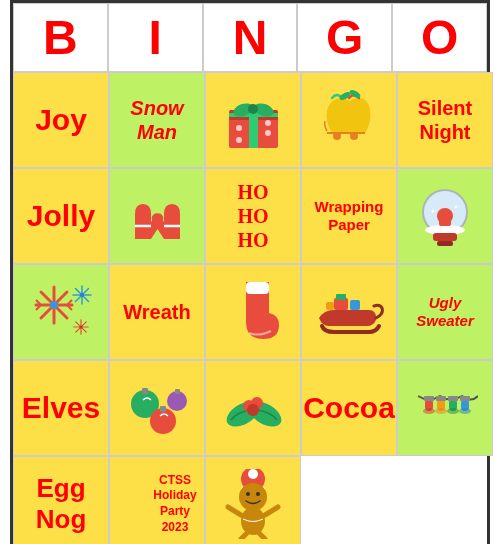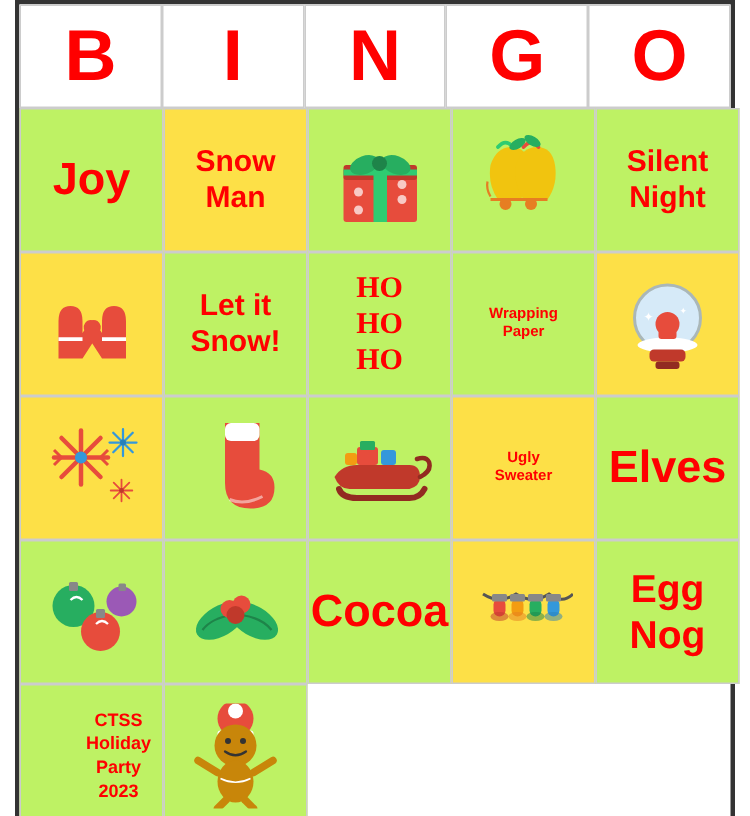--- a/index.html
+++ b/index.html
@@ -36,33 +36,34 @@
     .cell {
       border: 1px solid #ccc;
       width: 96px;
       height: 96px;
       display: flex;
       align-items: center;
       justify-content: center;
       text-align: center;
       padding: 4px;
       position: relative;
+      background: #fde047;
+    }
+    .cell.gray-bg {
       background: #bef264;
-    }
-    .cell.gray-bg {
-      background: #fde047;
+      font-style: italic;
     }
     .cell-text {
       color: red;
       font-size: 20px;
       font-weight: bold;
       line-height: 1.2;
     }
     .cell-text.small {
-      font-size: 10px;
+      font-size: 15px;
     }
     .cell-text.large {
       font-size: 26px;
     }
     .cell-text.xlarge {
       font-size: 30px;
     }
     
     .icon-container {
       width: 70px;
@@ -138,35 +139,34 @@
 
       <ellipse cx="28" cy="8" rx="6" ry="3" fill="#27ae60" transform="rotate(-30 28 8)"></ellipse>
       <ellipse cx="38" cy="6" rx="6" ry="3" fill="#27ae60" transform="rotate(30 38 6)"></ellipse>
     </svg>
         </div>
       </div>
       <div class="cell">
         <span class="cell-text " style="white-space: pre-line;">Silent
 Night</span>
       </div>
+      <div class="cell">
+        <span class="cell-text xlarge" style="white-space: pre-line;">Jolly</span>
+      </div>
       <div class="cell gray-bg">
         <div class="icon-container">
           <svg width="65" height="65" viewBox="0 0 65 65" xmlns="http://www.w3.org/2000/svg">
 
       <path d="M10 55 L10 30 Q10 20 18 20 Q26 20 26 30 L26 38 L30 32 Q32 28 36 30 Q40 33 37 38 L26 55 Z" fill="#e74c3c"></path>
       <line x1="10" y1="42" x2="26" y2="42" stroke="white" stroke-width="2.5"></line>
 
       <path d="M55 55 L55 30 Q55 20 47 20 Q39 20 39 30 L39 38 L35 32 Q33 28 29 30 Q25 33 28 38 L39 55 Z" fill="#e74c3c"></path>
       <line x1="55" y1="42" x2="39" y2="42" stroke="white" stroke-width="2.5"></line>
     </svg>
         </div>
-      </div>
-      <div class="cell">
-        <span class="cell-text " style="white-space: pre-line;">Let it
-Snow!</span>
       </div>
       <div class="cell">
         <span class="cell-text " style="white-space: pre-line; font-family: Liberation Serif, serif;">HO
 HO
 HO</span>
       </div>
       <div class="cell">
         <span class="cell-text small" style="white-space: pre-line;">Wrapping
 Paper</span>
       </div>
@@ -217,20 +217,23 @@
         <line x1="-18" y1="0" x2="18" y2="0" stroke="#e74c3c" stroke-width="3" stroke-linecap="round"></line>
         <line x1="0" y1="-18" x2="0" y2="18" stroke="#e74c3c" stroke-width="3" stroke-linecap="round"></line>
         <line x1="-13" y1="-13" x2="13" y2="13" stroke="#e74c3c" stroke-width="3" stroke-linecap="round"></line>
         <line x1="13" y1="-13" x2="-13" y2="13" stroke="#e74c3c" stroke-width="3" stroke-linecap="round"></line>
         <circle cx="0" cy="0" r="4" fill="#c0392b"></circle>
       </g>
     </svg>
         </div>
       </div>
       <div class="cell">
+        <span class="cell-text " style="white-space: pre-line;">Wreath</span>
+      </div>
+      <div class="cell">
         <div class="icon-container">
           <svg width="65" height="70" viewBox="0 0 65 70" xmlns="http://www.w3.org/2000/svg">
 
       <path d="M25 5 L25 45 Q25 62 42 62 Q58 62 58 48 Q58 38 48 36 L48 5 Z" fill="#e74c3c"></path>
 
       <rect x="25" y="5" width="23" height="12" fill="white" rx="4"></rect>
 
       <path d="M28 56 Q38 60 50 54" stroke="white" stroke-width="2" fill="none" opacity="0.5"></path>
     </svg>
         </div>

